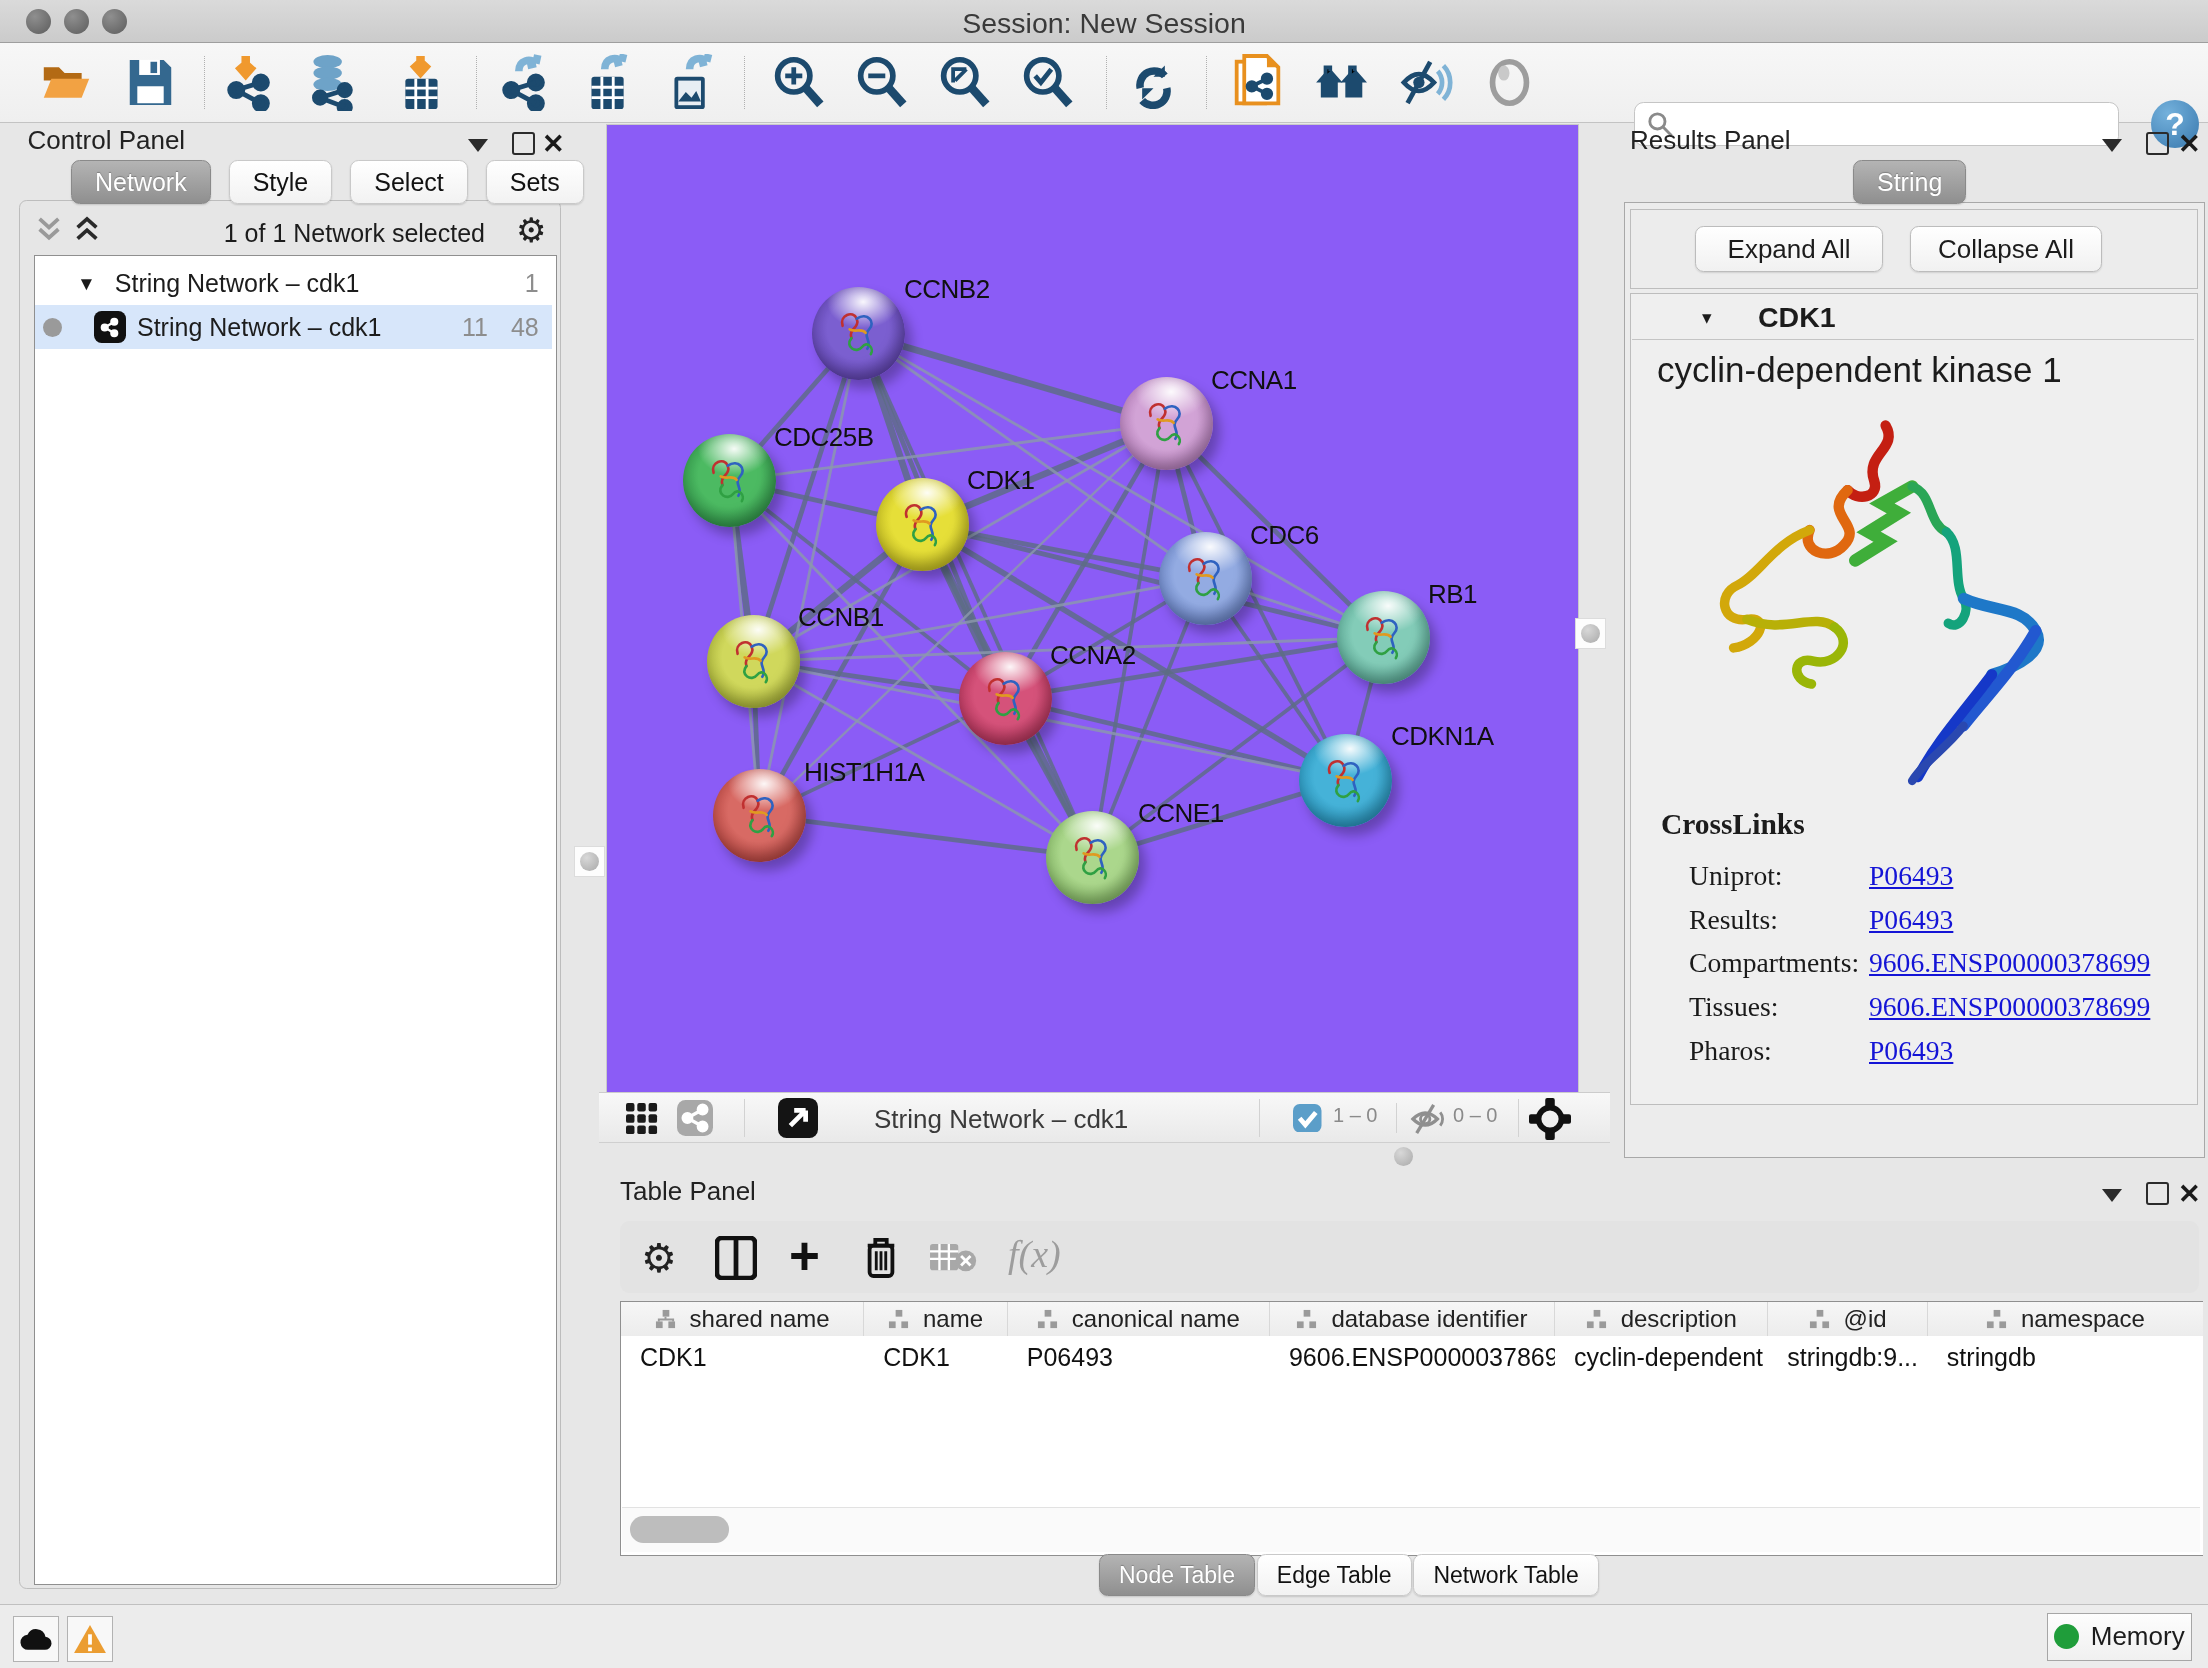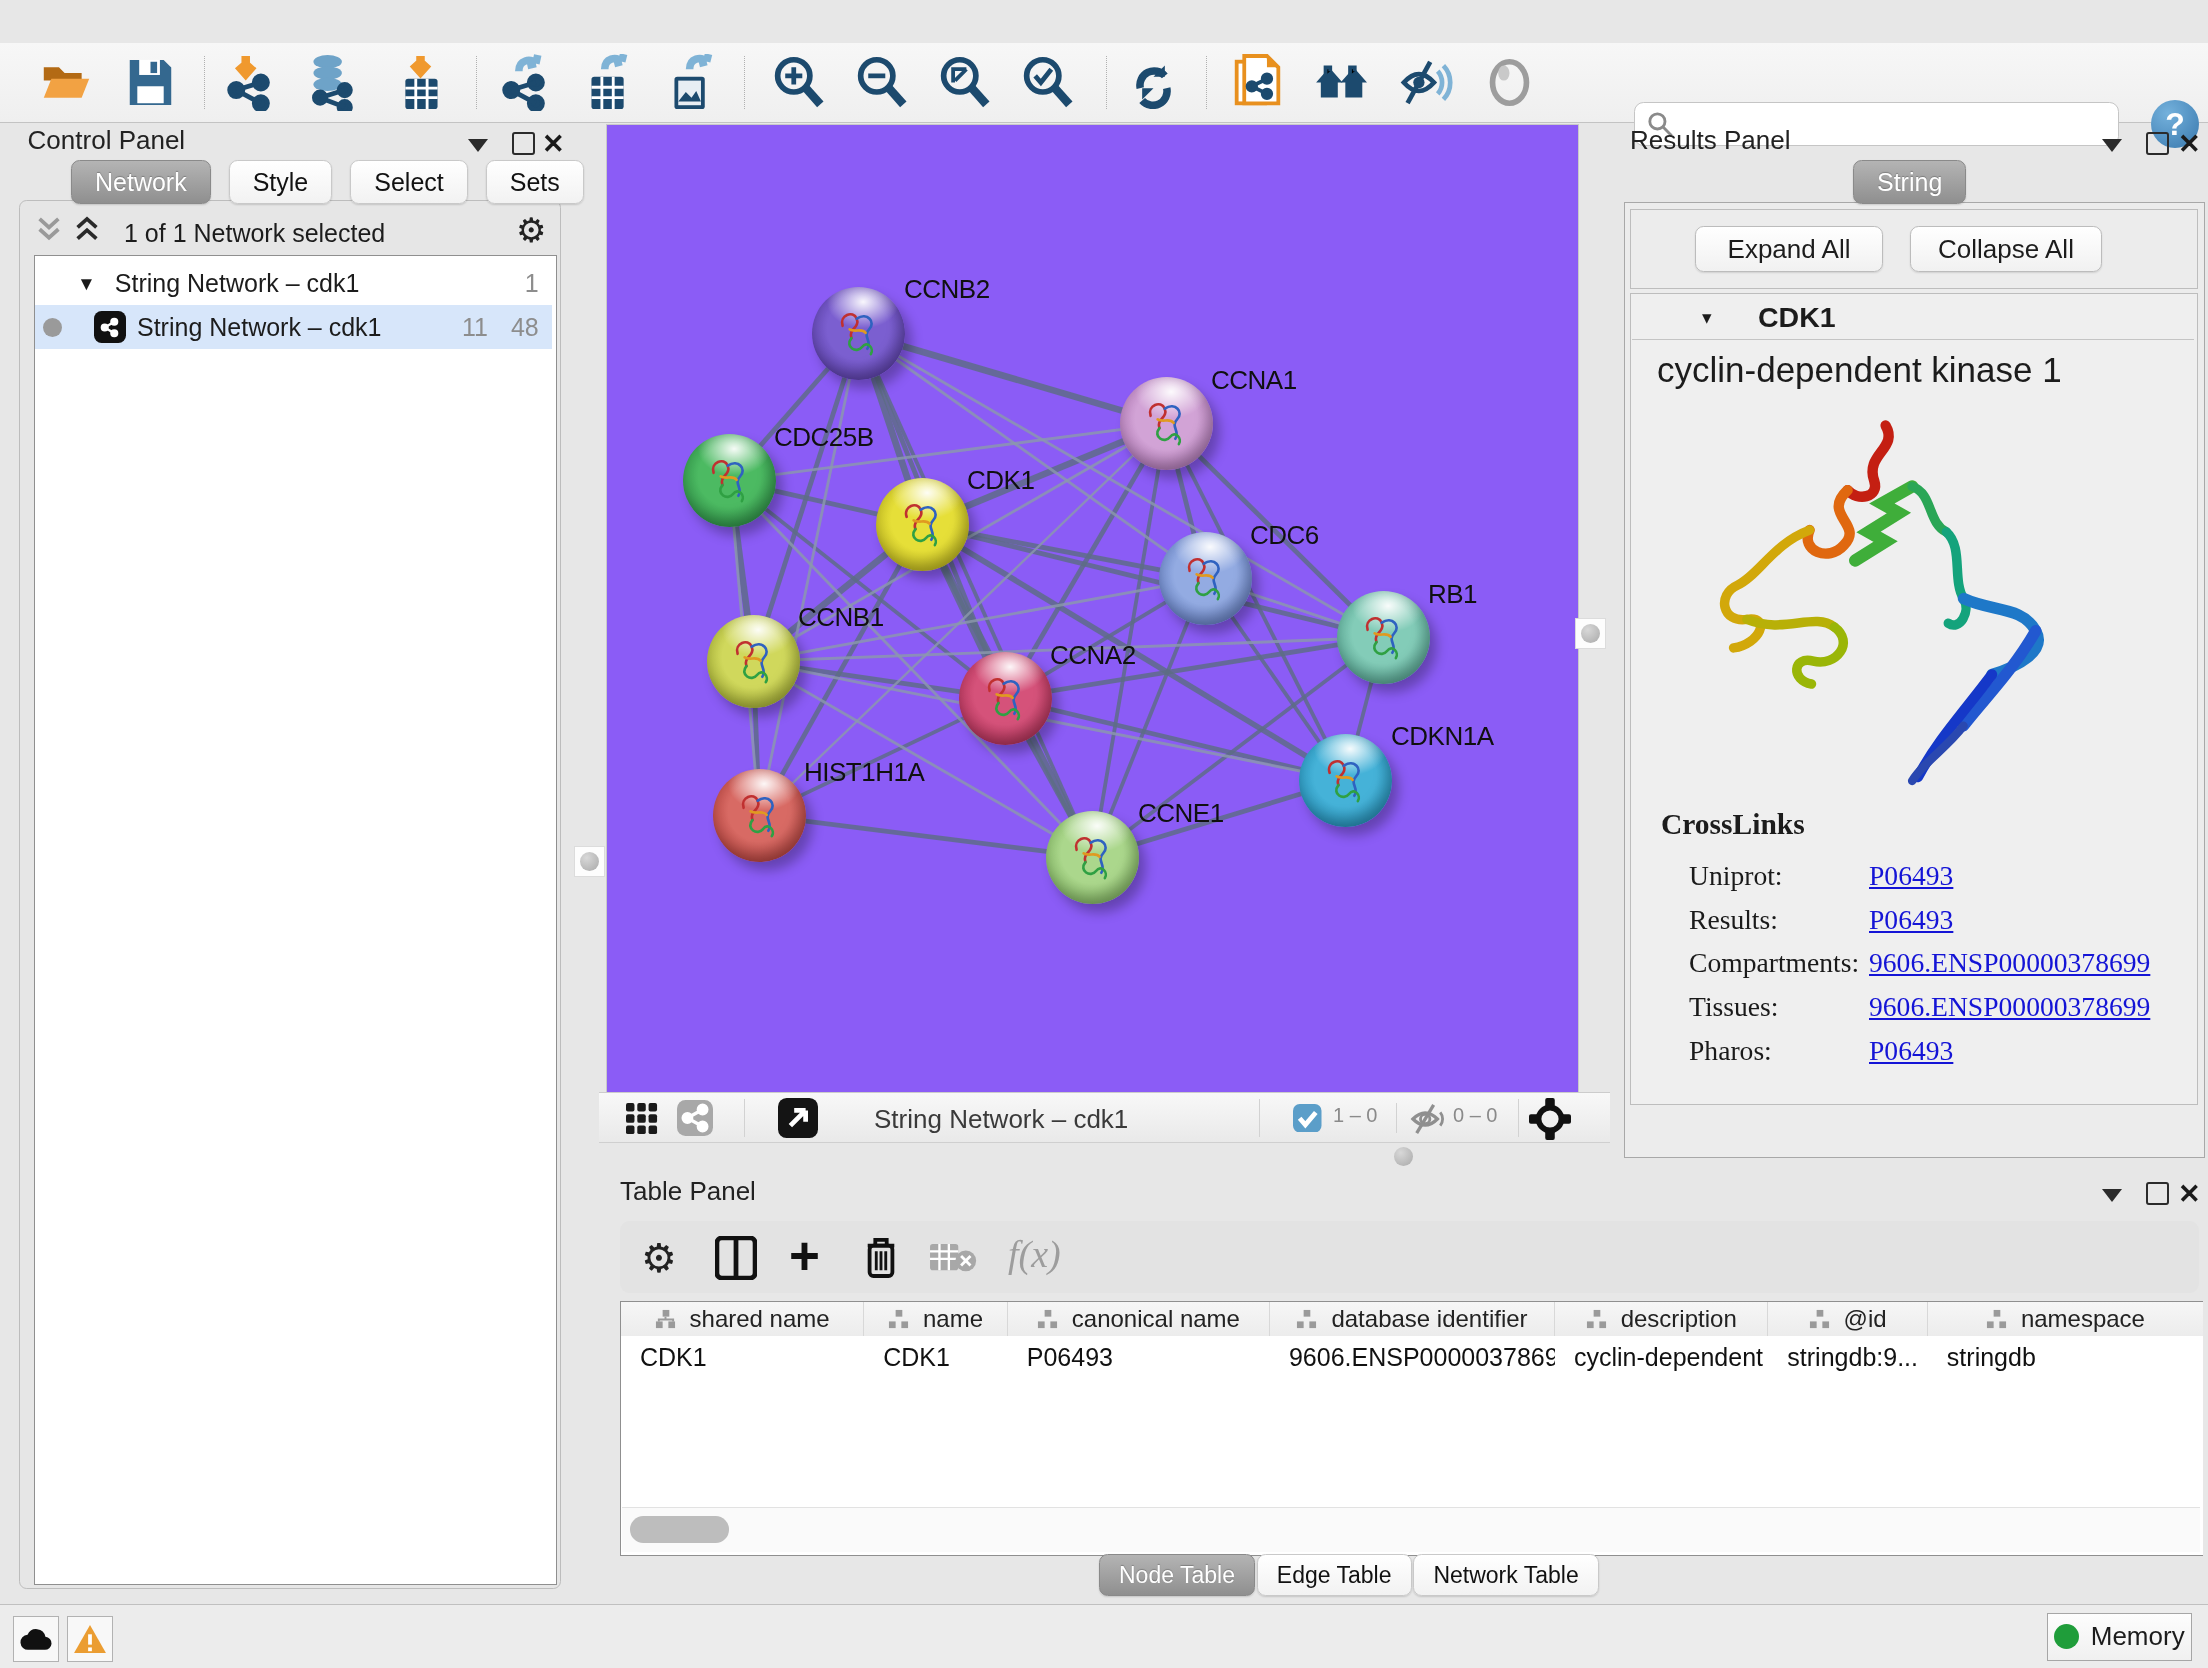--- a/index.html
+++ b/index.html
@@ -79,20 +79,26 @@
   .sb-box{width:44px;height:44px;border:1.9px solid #b2b2b2;background:#f8f8f8;display:flex;align-items:center;justify-content:center;}
   #memory-btn{left:2047px;top:7.6px;width:143px;height:46px;border:1.9px solid #a6a6a6;background:linear-gradient(#fdfdfd,#f0f0f0);
     display:flex;align-items:center;justify-content:center;gap:11.4px;font-size:26px;}
   .icon-svg{display:block;}
 </style>
 </head>
 <body>
 
 <div id="window">
 
+  <div id="titlebar" class="abs">
+    <div class="tlight abs" style="left:26px"></div>
+    <div class="tlight abs" style="left:64px"></div>
+    <div class="tlight abs" style="left:102px"></div>
+    <div id="win-title" class="abs">Session: New Session</div>
+  </div>
 
   <div id="toolbar" class="abs">
     <div class="tb-btn abs" style="left:38px">
       <svg class="icon-svg" width="53" height="53" viewBox="0 0 56 56">
           <path d="M4 12 h16 l6 6 h18 v8 H4z" fill="#b36a14"></path>
           <path d="M4 44 L12 24 h40 L44 44z" fill="#f2a243"></path>
         </svg>
     </div>
     <div class="tb-btn abs" style="left:122px">
       <svg class="icon-svg" width="49" height="53" viewBox="0 0 52 56">
@@ -268,21 +274,21 @@
   <div class="abs" style="left:34px;top:215px">
     <svg width="30" height="28.5" viewBox="0 0 32 30">
         <path d="M6 4 l10 9 10-9 M6 15 l10 9 10-9" stroke="#9a9a9a" stroke-width="4" fill="none"></path>
       </svg>
   </div>
   <div class="abs" style="left:72px;top:215px">
     <svg width="30" height="28.5" viewBox="0 0 32 30">
         <path d="M6 13 l10-9 10 9 M6 25 l10-9 10 9" stroke="#2a2a2a" stroke-width="4" fill="none"></path>
       </svg>
   </div>
-  <div class="abs" style="left:124px;top:219px;width:361px;text-align:left;font-size:25px">1 of 1 Network selected</div>
+  <div class="abs" style="left:124px;top:219px;width:361px;text-align:right;font-size:25px">1 of 1 Network selected</div>
   <div class="abs gearglyph" style="left:516px;top:213px">⚙</div>
 
   <div id="cp-list" class="abs">
     <div class="tree-row abs" style="top:5.7px">
       <span style="margin-left:42px;font-size:19px;color:#1a1a1a">▼</span>
       <span style="margin-left:19px">String Network – cdk1</span>
       <span class="tree-count" style="margin-left:auto;margin-right:13.3px">1</span>
     </div>
     <div class="tree-row abs" style="top:49px;background:#d7e6fa">
       <span style="margin-left:7.6px;width:19px;height:19px;border-radius:50%;background:#9a9a9a;display:inline-block"></span>

